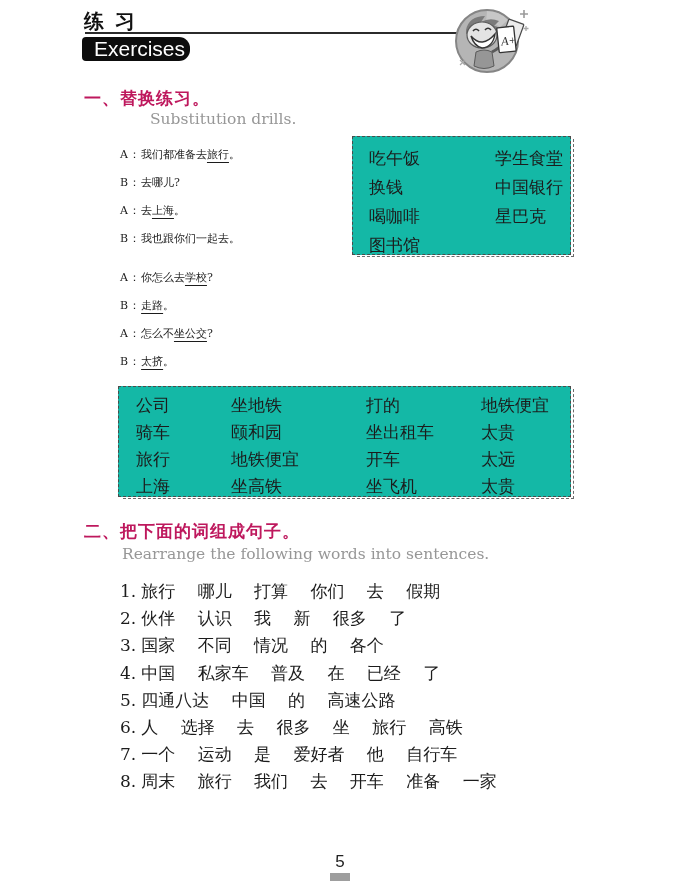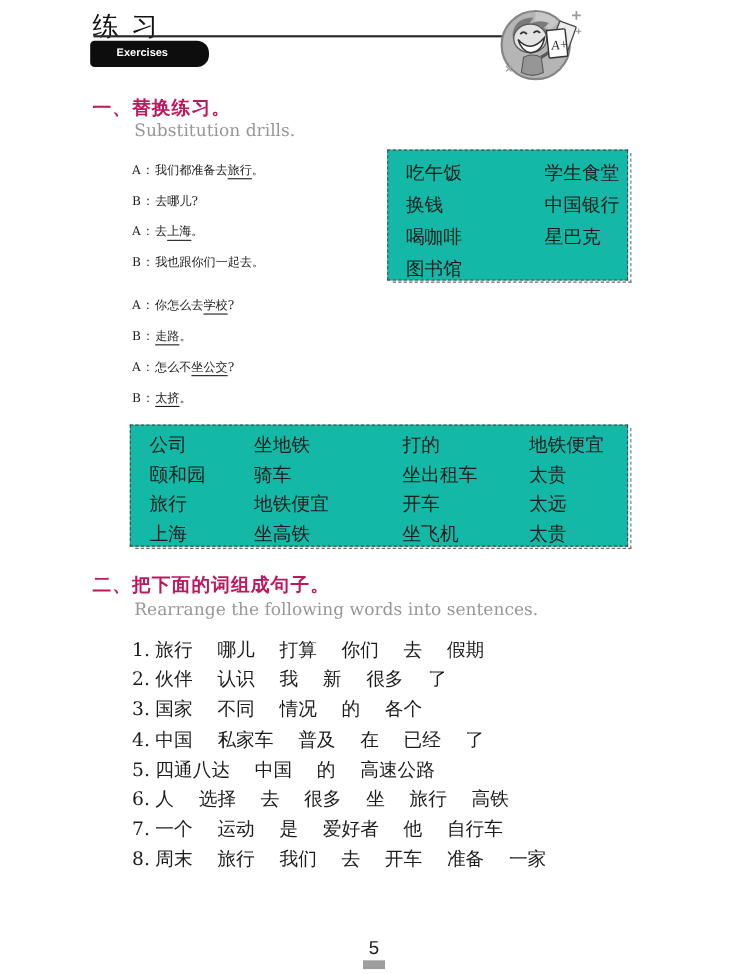--- a/index.html
+++ b/index.html
@@ -4,38 +4,38 @@
 <style>
   * { margin:0; padding:0; box-sizing:border-box; }
   body { background:#ffffff; }
   .page {
     position:relative; width:680px; height:885px; background:#fff; overflow:hidden;
     font-family:"DejaVu Serif","Liberation Serif",serif; color:#1c1c1c;
   }
   
   .cn-title {
     position:absolute; left:84px; top:8px;
-    font-size:24px; font-weight:normal; letter-spacing:2px; color:#111;
+    font-size:20px; font-weight:bold; letter-spacing:2px; color:#111;
   }
   .hline { position:absolute; left:85px; top:32px; width:382px; height:2px; background:#2b2b2b; }
   .en-badge {
     position:absolute; left:82px; top:37px; width:108px; height:24px;
     background:#0d0d0d; color:#fff; border-radius:4px 11px 11px 4px;
-    font-family:"Liberation Sans","DejaVu Sans",sans-serif; font-weight:bold;
-    font-size:10px; line-height:24px; padding-left:24px;
+    font-family:"Liberation Sans","DejaVu Sans",sans-serif; font-weight:normal;
+    font-size:21px; line-height:24px; padding-left:12px;
   }
   .mascot { position:absolute; left:452px; top:4px; width:80px; height:72px; }
   
   .sec-head {
     position:absolute; left:84px;
     font-family:"Liberation Sans","DejaVu Sans",sans-serif; font-weight:bold;
     font-size:17px; color:#be185d; letter-spacing:1px;
   }
   .sec-sub { position:absolute; left:122px; font-size:15.5px; color:#979797; }
-  #s1-head { top:87px; } #s1-sub { top:110px; }
+  #s1-head { top:87px; } #s1-sub { top:110px;margin-left:28px; }
   #s2-head { top:520px; } #s2-sub { top:545px; }
   
   .dialogue { position:absolute; left:120px; font-size:11px; line-height:28px; }
   #dlg1 { top:141px; } #dlg2 { top:264px; }
   .spk { letter-spacing:1px; }
   .u { text-decoration:underline; text-underline-offset:4px; text-decoration-thickness:1px; }
   .u:empty { display:none; }
   
   .dashbox { position:absolute; border:1px dashed #4b4b4b; background:#14b8a6; display:grid; align-content:start; font-size:17px; }
   .dashbox::after { content:""; position:absolute; top:2px; bottom:-3px; right:-4px; width:0; border-right:1px dashed #6b6b6b; }
@@ -109,22 +109,22 @@
     <div class="dlg-line"><span class="spk">B：</span><span></span><span class="u">走路</span><span>。</span></div>
     <div class="dlg-line"><span class="spk">A：</span><span>怎么不</span><span class="u">坐公交</span><span>?</span></div>
     <div class="dlg-line"><span class="spk">B：</span><span></span><span class="u">太挤</span><span>。</span></div>
   </div>
 
   <div class="dashbox" id="box2">
     <span class="cell">公司</span>
       <span class="cell">坐地铁</span>
       <span class="cell">打的</span>
       <span class="cell">地铁便宜</span>
-    <span class="cell">颐和园</span>
-      <span class="cell">骑车</span>
+    <span class="cell">骑车</span>
+      <span class="cell">颐和园</span>
       <span class="cell">坐出租车</span>
       <span class="cell">太贵</span>
     <span class="cell">旅行</span>
       <span class="cell">地铁便宜</span>
       <span class="cell">开车</span>
       <span class="cell">太远</span>
     <span class="cell">上海</span>
       <span class="cell">坐高铁</span>
       <span class="cell">坐飞机</span>
       <span class="cell">太贵</span>

